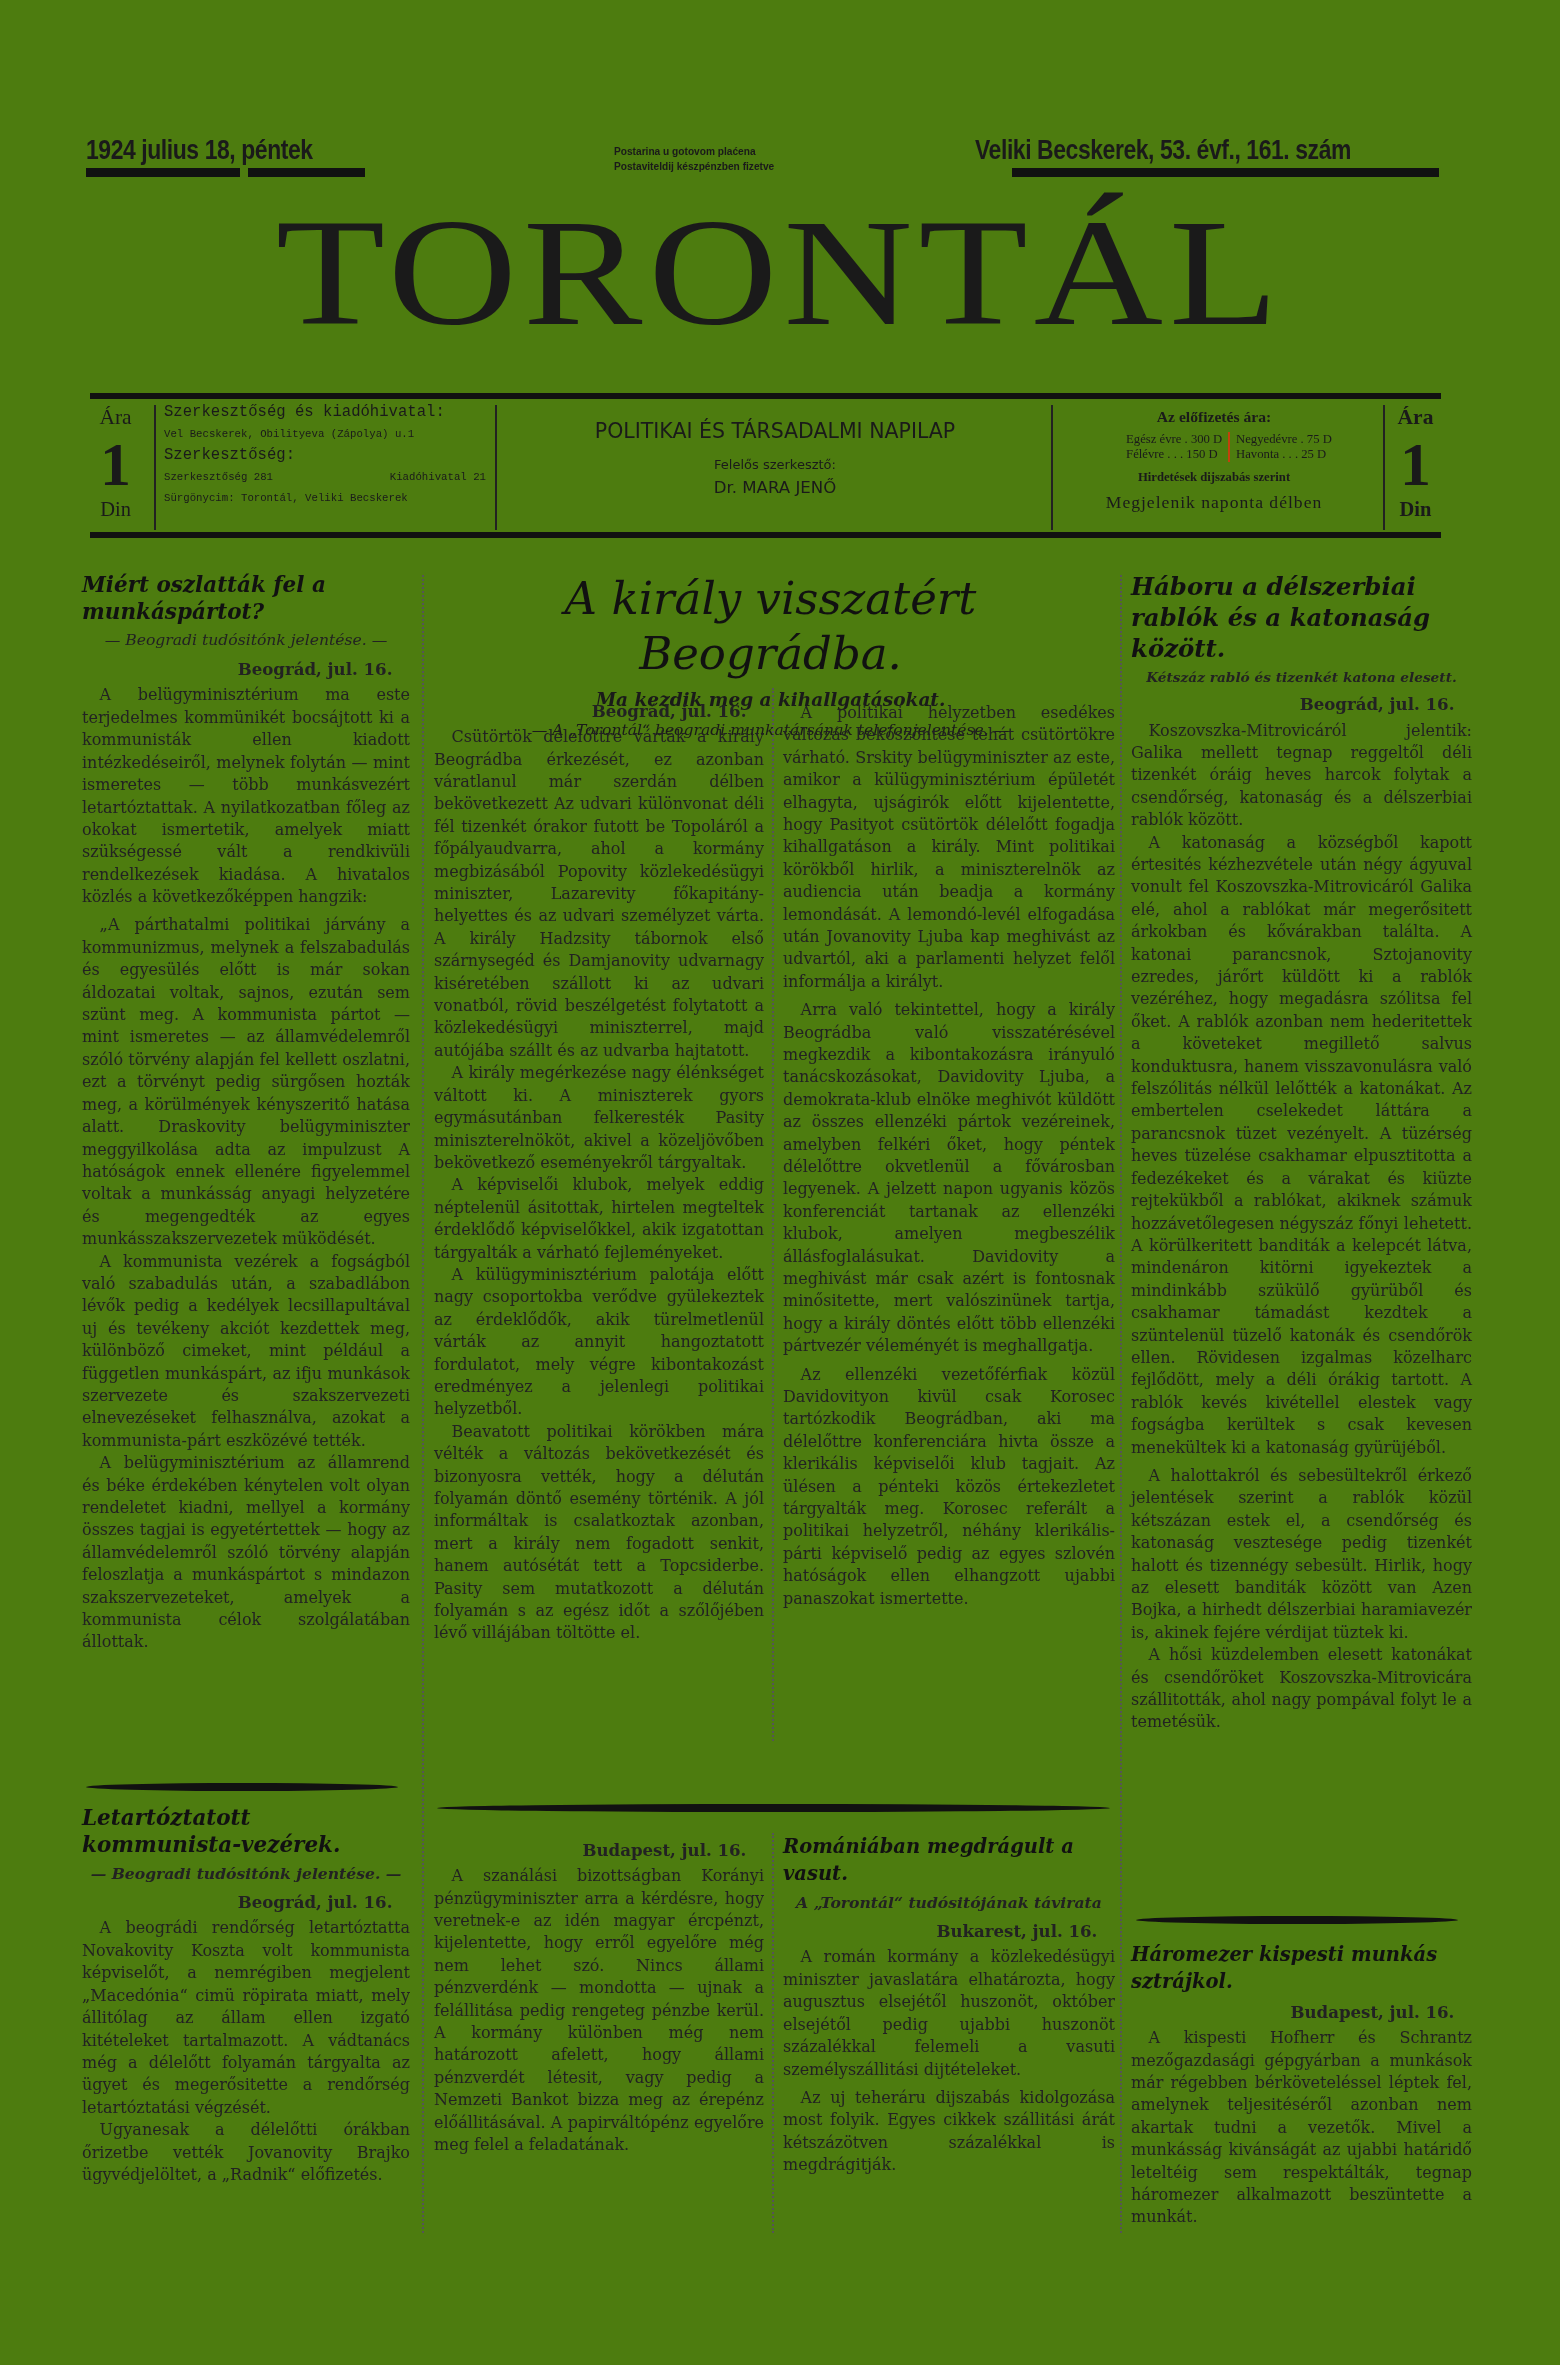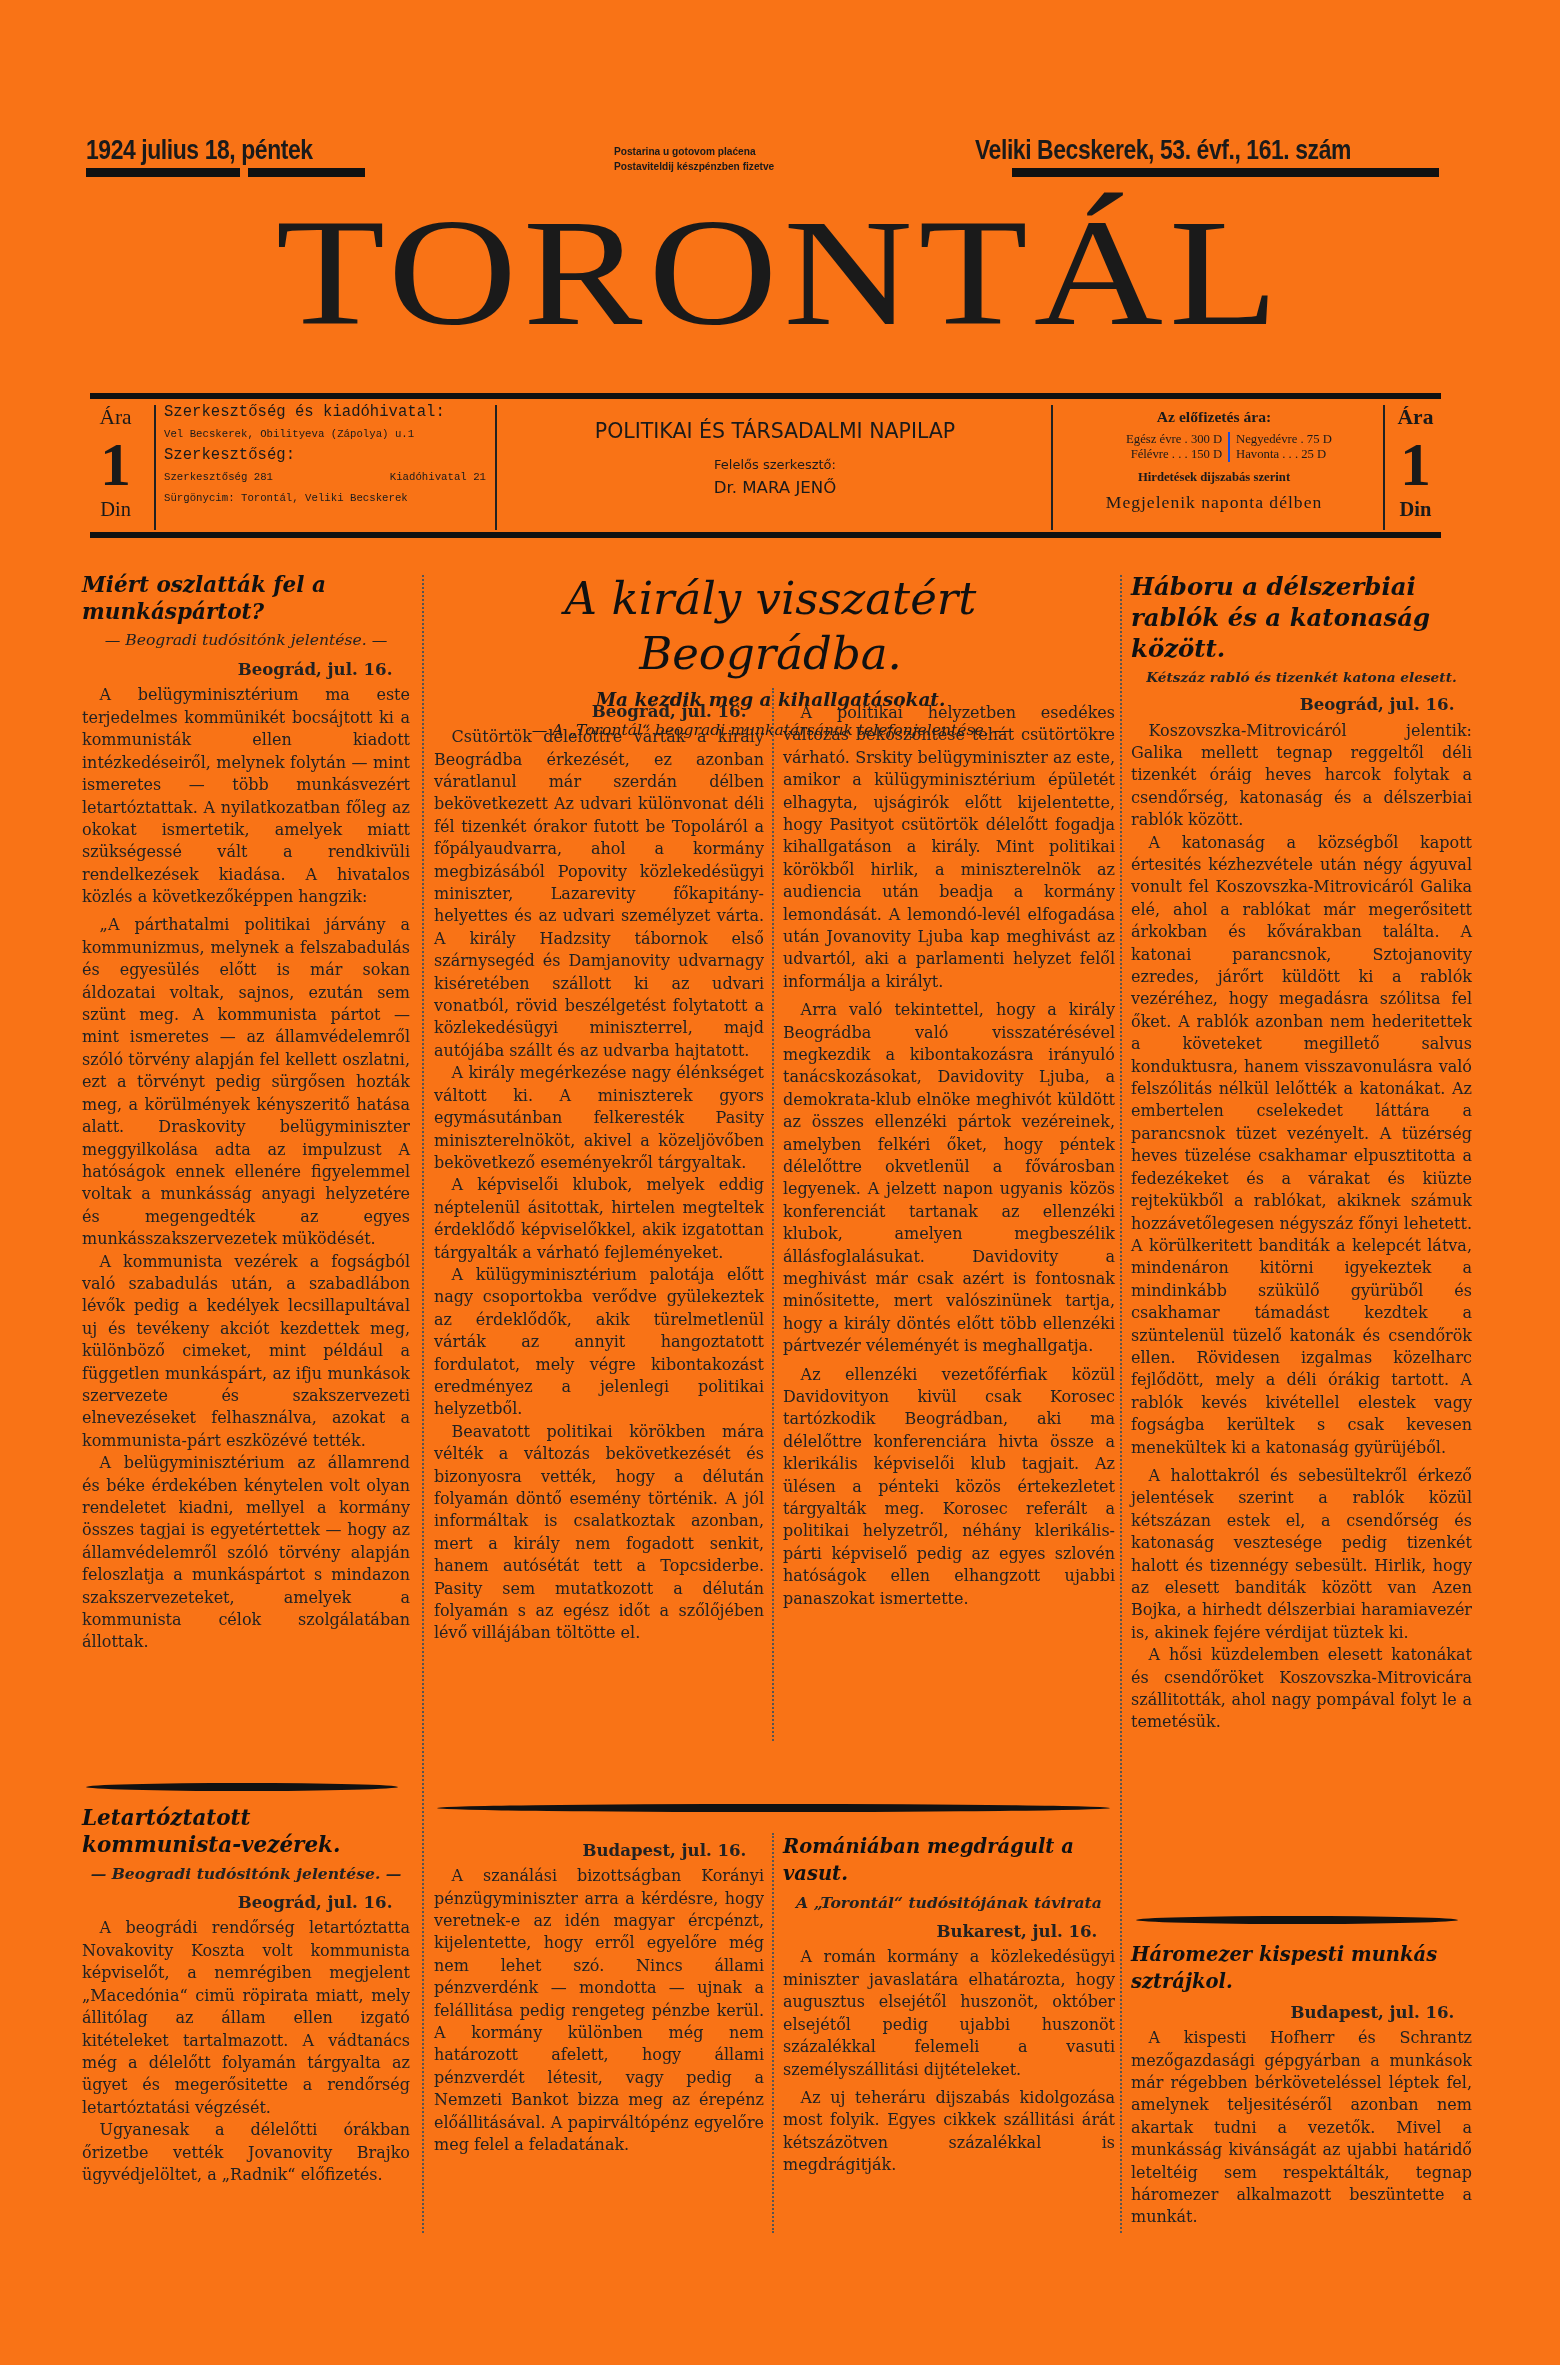--- a/index.html
+++ b/index.html
@@ -1,17 +1,17 @@
 <!DOCTYPE html>
 <html><head>
 <meta charset="utf-8">
 <style>
   html,body{margin:0;padding:0;background:#fff;}
   body{width:1560px;height:2366px;position:relative;overflow:hidden;color:#1a1a1a;font-family:"DejaVu Serif",serif;}
-  .page{position:absolute;left:0;top:0;width:1560px;height:2366px;background:#f97316;}
+  .page{position:absolute;left:0;top:0;width:1560px;height:2366px;background:#4d7c0f;}
   .abs{position:absolute;}
   
   .date-line{left:86px;top:135px;font-family:"Liberation Sans",sans-serif;font-weight:bold;font-size:27px;letter-spacing:-0.5px;transform:scaleX(0.85);transform-origin:left;}
   .bar{background:#111;height:8.8px;}
   .postal{left:614px;top:144px;font-family:"Liberation Sans",sans-serif;font-weight:bold;font-size:10.7px;line-height:14.6px;transform:scaleX(0.95);transform-origin:left;}
   .issue-line{left:975px;top:135px;font-family:"Liberation Sans",sans-serif;font-weight:bold;font-size:27px;letter-spacing:-0.5px;transform:scaleX(0.85);transform-origin:left;white-space:nowrap;}
   .title{left:107px;top:190px;width:1346px;text-align:center;font-family:"Liberation Serif",serif;font-size:179px;letter-spacing:5.9px;line-height:195px;font-weight:normal;transform:scaleY(0.85);transform-origin:top;}
   .rule{background:#111;}
   .price{font-family:"Liberation Serif",serif;text-align:center;}
   .price .w{font-size:21.5px;}
@@ -78,21 +78,21 @@
   <div class="abs center-box" style="left:502px;top:419px;width:546px;">
     <div style="font-size:20.5px;">POLITIKAI ÉS TÁRSADALMI NAPILAP</div>
     <div style="font-size:13px;margin-top:13.7px;">Felelős szerkesztő:</div>
     <div style="font-size:16.6px;margin-top:5.9px;">Dr. MARA JENŐ</div>
   </div>
   <div class="abs vline" style="left:1051px;top:405px;height:125px;"></div>
 
   <div class="abs subs" style="left:1058px;top:408px;width:312px;">
     <div style="font-size:15.6px;font-weight:bold;">Az előfizetés ára:</div>
     <div style="display:flex;justify-content:center;margin-top:5.9px;">
-      <div style="text-align:right;padding-right:5.9px;border-right:2px solid #1d4ed8;margin-left:30px;">
+      <div style="text-align:left;padding-right:5.9px;border-right:2px solid #c2410c;margin-left:30px;">
         <div>Egész évre . 300 D</div>
         <div>Félévre . . . 150 D</div>
       </div>
       <div style="text-align:left;padding-left:5.9px;">
         <div>Negyedévre . 75 D</div>
         <div>Havonta . . . 25 D</div>
       </div>
     </div>
     <div style="margin-top:7.8px;font-weight:bold;">Hirdetések dijszabás szerint</div>
     <div style="margin-top:7.8px;font-size:17.6px;letter-spacing:1px;text-align:center;">Megjelenik naponta délben</div>

